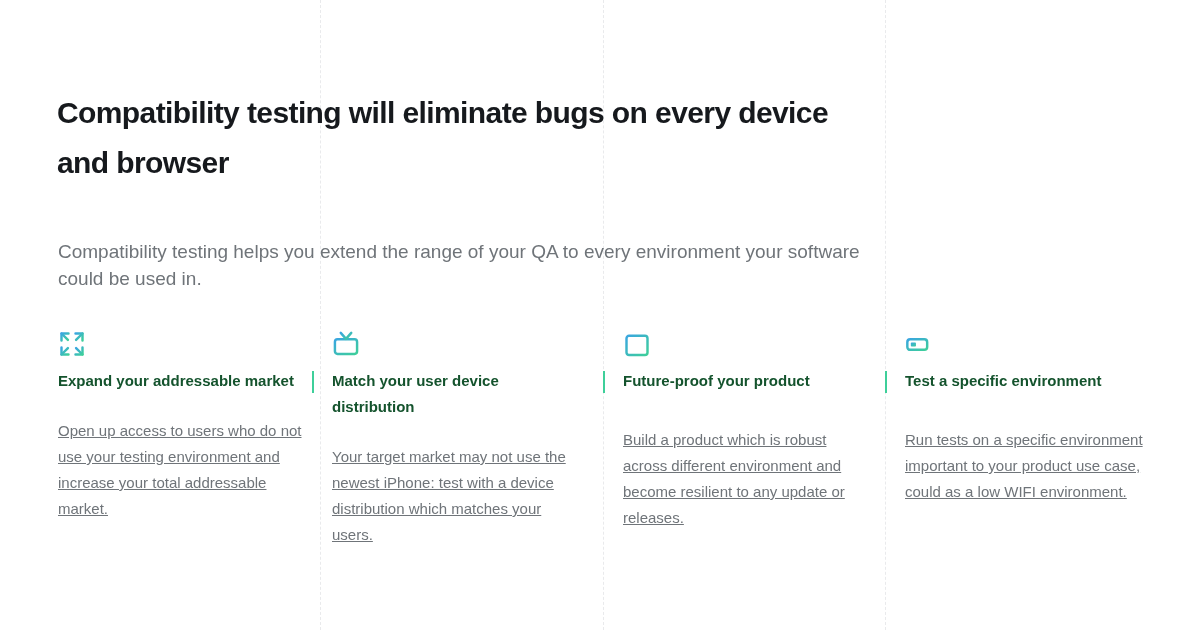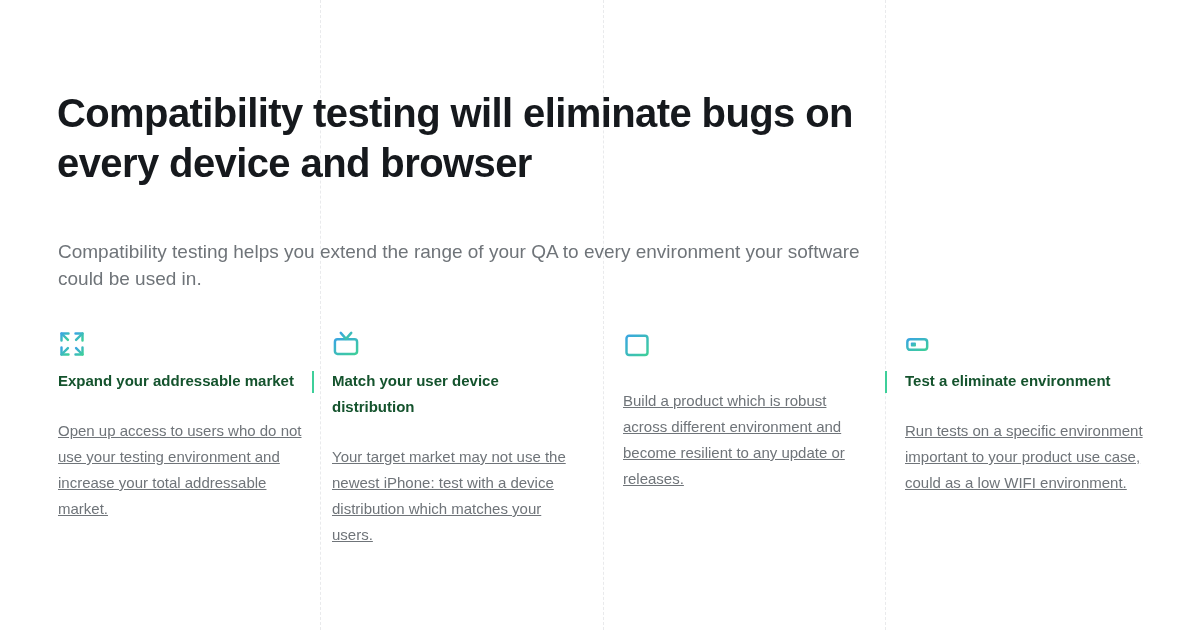--- a/index.html
+++ b/index.html
@@ -32,21 +32,21 @@
   .divider.d3 { left: 885px; }
 
   
   .headline {
     position: absolute;
     left: 57px;
     top: 88px;
     width: 800px;
     margin: 0;
     font-family: "Liberation Sans", sans-serif;
-    font-size: 40px;
+    font-size: 30px;
     line-height: 50px;
     font-weight: bold;
     letter-spacing: -0.6px;
     color: #16191d;
   }
 
   
   .subtitle {
     position: absolute;
     left: 58px;
@@ -105,21 +105,21 @@
   .col-body {
     margin: 24px 0 0 0;
     font-size: 15px;
     line-height: 26px;
     font-weight: 400;
     color: #6f7479;
     text-decoration: underline;
   }
   
   .col.c3 .col-body,
-  .col.c4 .col-body { margin-top: 24px; }
+  .col.c4 .col-body { margin-top: 33px; }
 </style>
 </head>
 <body>
 
 <div class="canvas">
 
   <div class="divider d1"></div>
   <div class="divider d2"></div>
   <div class="divider d3"></div>
 
@@ -183,38 +183,42 @@
               <stop offset="0%" stop-color="#3aa6e0"></stop>
               <stop offset="100%" stop-color="#3ecf9a"></stop>
             </linearGradient>
           </defs>
           <rect x="3" y="5" width="18" height="16.5" rx="2.2"></rect>
           <line x1="3" y1="10" x2="21" y2="10"></line>
           <line x1="8" y1="2.6" x2="8" y2="7"></line>
           <line x1="16" y1="2.6" x2="16" y2="7"></line>
         </svg>
       </span>
+      <h3 class="col-head">
+        <span class="accent-bar"></span>
+        <span>Future-proof your product</span>
+      </h3>
       <p class="col-body">Build a product which is robust across different environment and become resilient to any update or releases.</p>
     </div>
 
     <div class="col c4">
       <span class="col-icon">
         <svg width="28" height="28" viewBox="0 0 24 24" fill="none" stroke="url(#g4)" stroke-width="2.1" stroke-linecap="round" stroke-linejoin="round">
           <defs>
             <linearGradient id="g4" x1="0" y1="0" x2="1" y2="1">
               <stop offset="0%" stop-color="#3aa6e0"></stop>
               <stop offset="100%" stop-color="#3ecf9a"></stop>
             </linearGradient>
           </defs>
           <rect x="2" y="8" width="17" height="9" rx="2.4"></rect>
           <rect x="5" y="10.8" width="4.4" height="3.4" rx="0.7" fill="url(#g4)" stroke="none"></rect>
           <path d="M21.3 11.3 v2.6" stroke-width="2.6"></path>
         </svg>
       </span>
       <h3 class="col-head">
         <span class="accent-bar"></span>
-        <span>Test a eliminate environment</span>
+        <span>Test a specific environment</span>
       </h3>
       <p class="col-body">Run tests on a specific environment important to your product use case, could as a low WIFI environment.</p>
     </div>
 
   </div>
 </div>
 
 </body></html>

